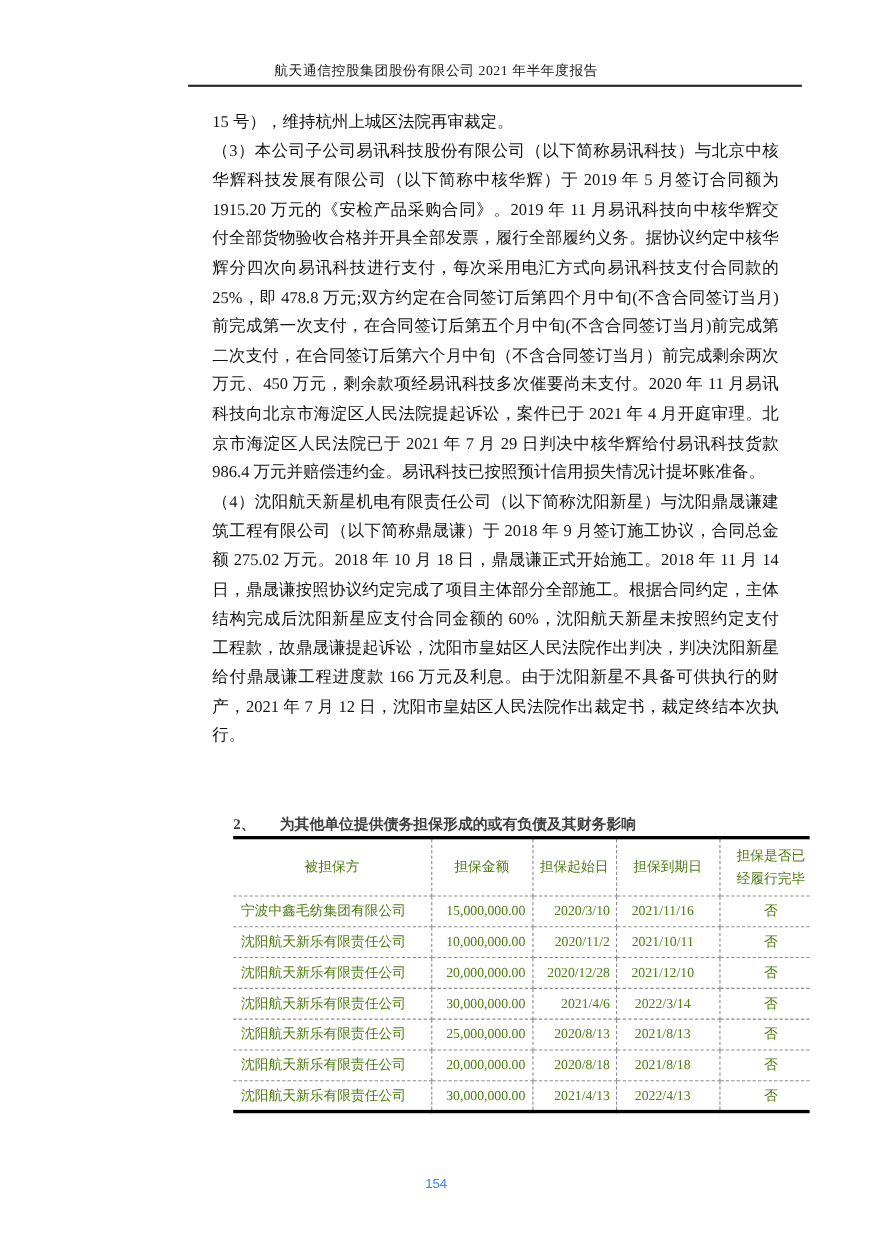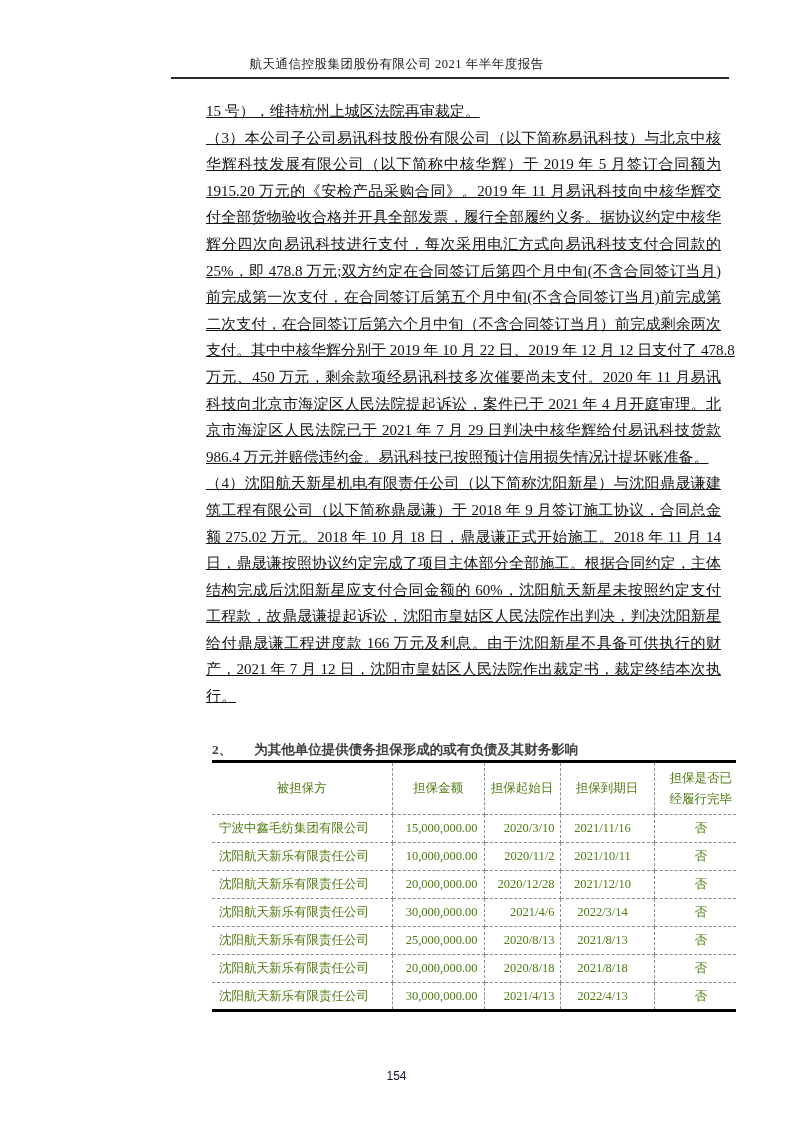--- a/index.html
+++ b/index.html
@@ -11,22 +11,22 @@
   }
   .report-title {
     position:absolute; top:56px; left:0; width:100%;
     text-align:center; font-size:12.5px; letter-spacing:0.5px; color:#1a1a1a;
   }
   .header-rule {
     position:absolute; top:77px; left:117px; width:558px; height:2px;
     background:#2b2b2b;
   }
   .body-text {
-    position:absolute; top:98px; left:152px; width:515px;
-    font-size:15px; line-height:26.6px; color:#131313;text-decoration:underline;
+    position:absolute; top:98px; left:139px; width:515px;
+    font-size:15px; line-height:26.6px; color:#131313;
   }
   .tline { white-space:nowrap; text-align:justify; text-align-last:justify; }
   .tline.pend { text-align-last:left; }
   .section-heading {
     position:absolute; top:741px; left:158px; width:524px;
     font-size:13.5px; font-weight:bold; white-space:nowrap; color:#404040;
   }
   .section-number { display:inline-block; margin-right:22px; }
   table.gtable {
     position:absolute; top:760px; left:158px; width:524px;
@@ -46,21 +46,21 @@
   .gtable tbody td { height:28px; vertical-align:middle; white-space:nowrap; }
   .gtable tbody tr:last-child td { border-bottom:none; }
   td.c0 { text-align:left;  padding-left:7px;  }
   td.c1 { text-align:right; padding-right:6px; }
   td.c2 { text-align:right; padding-right:5px; }
   td.c3 { text-align:center; padding-right:9px; }
   td.c4 { text-align:center; }
   .page-number {
     position:absolute; top:1069px; left:0; width:100%; text-align:center;
     font-family:"Liberation Sans","DejaVu Sans",sans-serif;
-    font-size:12px; color:#0f172a;
+    font-size:12px; color:#3b82f6;
   }
 </style>
 </head>
 <body>
 
 <div class="page">
 
   <div class="report-title">航天通信控股集团股份有限公司 2021 年半年度报告</div>
 
   <div class="header-rule"></div>
@@ -68,21 +68,20 @@
   <div class="body-text">
       <div class="tline pend">15 号），维持杭州上城区法院再审裁定。</div>
       <div class="tline">（3）本公司子公司易讯科技股份有限公司（以下简称易讯科技）与北京中核</div>
       <div class="tline">华辉科技发展有限公司（以下简称中核华辉）于 2019 年 5 月签订合同额为</div>
       <div class="tline">1915.20 万元的《安检产品采购合同》。2019 年 11 月易讯科技向中核华辉交</div>
       <div class="tline">付全部货物验收合格并开具全部发票，履行全部履约义务。据协议约定中核华</div>
       <div class="tline">辉分四次向易讯科技进行支付，每次采用电汇方式向易讯科技支付合同款的</div>
       <div class="tline">25%，即 478.8 万元;双方约定在合同签订后第四个月中旬(不含合同签订当月)</div>
       <div class="tline">前完成第一次支付，在合同签订后第五个月中旬(不含合同签订当月)前完成第</div>
       <div class="tline">二次支付，在合同签订后第六个月中旬（不含合同签订当月）前完成剩余两次</div>
-      <div class="tline">支付。其中中核华辉分别于 2019 年 10 月 22 日、2019 年 12 月 12 日支付了 478.8</div>
       <div class="tline">万元、450 万元，剩余款项经易讯科技多次催要尚未支付。2020 年 11 月易讯</div>
       <div class="tline">科技向北京市海淀区人民法院提起诉讼，案件已于 2021 年 4 月开庭审理。北</div>
       <div class="tline">京市海淀区人民法院已于 2021 年 7 月 29 日判决中核华辉给付易讯科技货款</div>
       <div class="tline pend">986.4 万元并赔偿违约金。易讯科技已按照预计信用损失情况计提坏账准备。</div>
       <div class="tline">（4）沈阳航天新星机电有限责任公司（以下简称沈阳新星）与沈阳鼎晟谦建</div>
       <div class="tline">筑工程有限公司（以下简称鼎晟谦）于 2018 年 9 月签订施工协议，合同总金</div>
       <div class="tline">额 275.02 万元。2018 年 10 月 18 日，鼎晟谦正式开始施工。2018 年 11 月 14</div>
       <div class="tline">日，鼎晟谦按照协议约定完成了项目主体部分全部施工。根据合同约定，主体</div>
       <div class="tline">结构完成后沈阳新星应支付合同金额的 60%，沈阳航天新星未按照约定支付</div>
       <div class="tline">工程款，故鼎晟谦提起诉讼，沈阳市皇姑区人民法院作出判决，判决沈阳新星</div>

